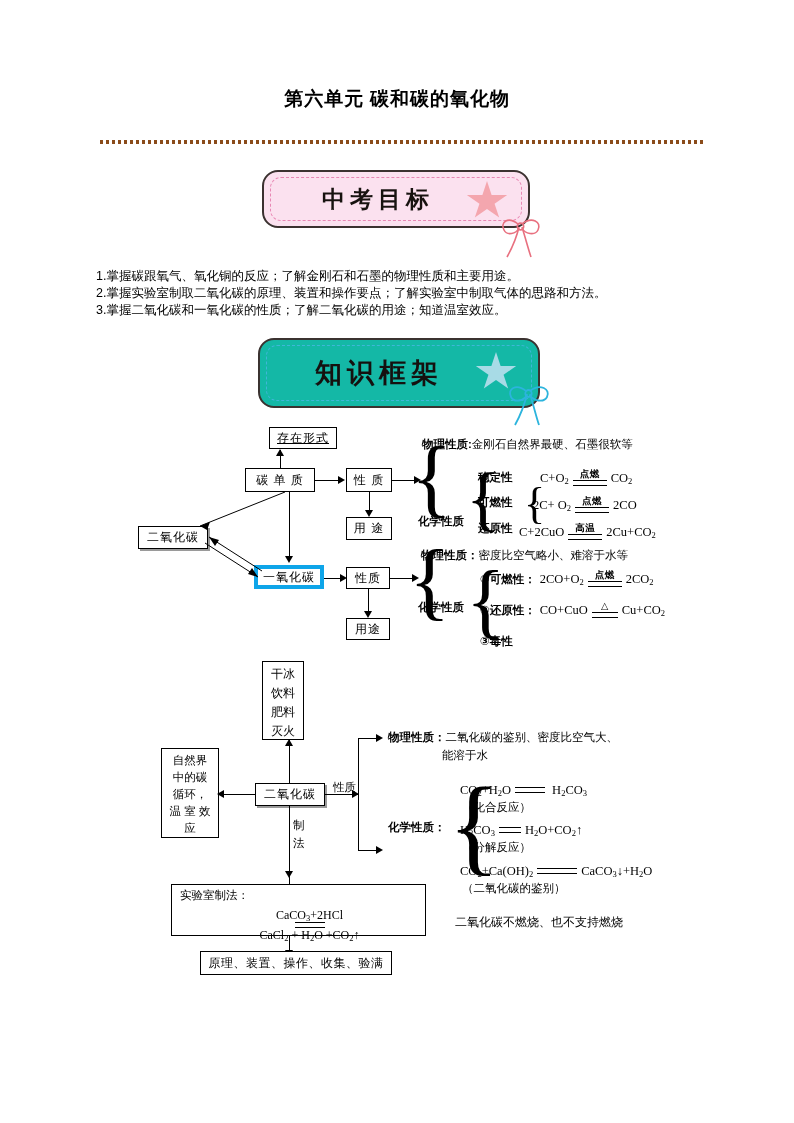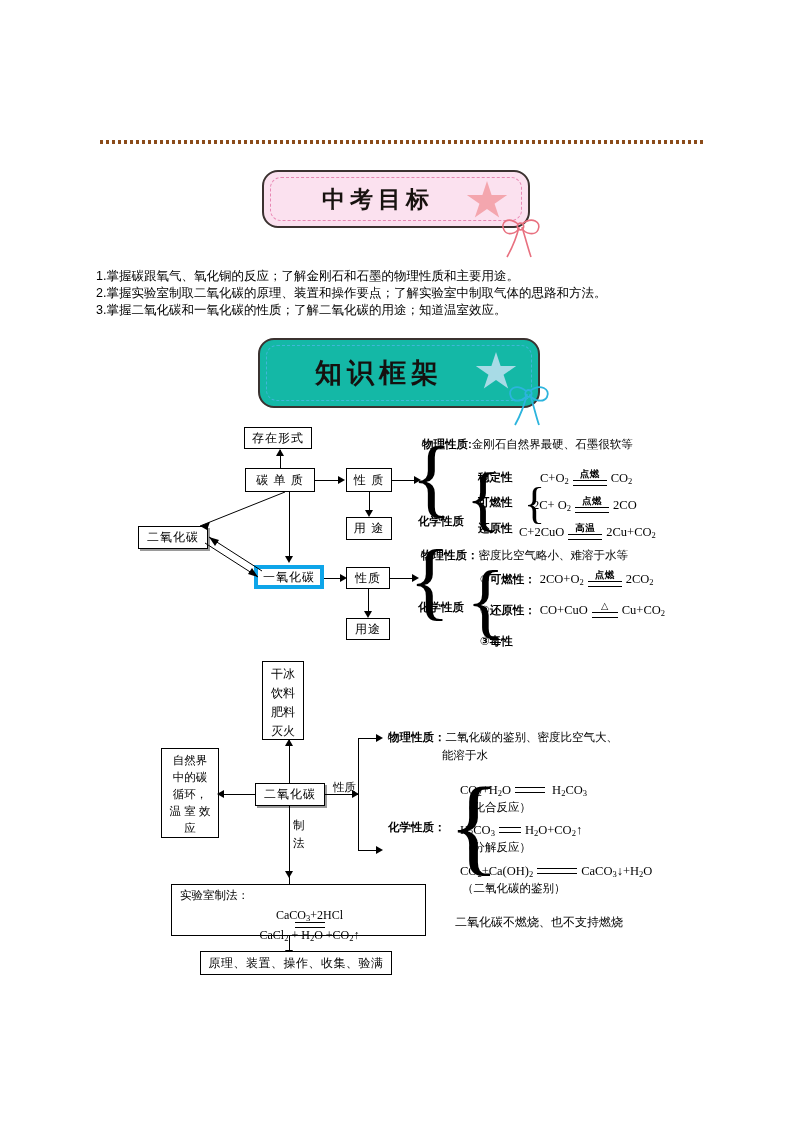--- a/index.html
+++ b/index.html
@@ -188,20 +188,21 @@
     top: -1px;
   }
   .dbl-eq.short { width: 22px; }
   .dbl-eq.long  { width: 40px; }
 </style>
 </head>
 <body>
 
 <div class="page">
 
+  <div id="doc-title">第六单元  碳和碳的氧化物</div>
   <div id="title-divider"></div>
 
   <div class="banner" id="banner-goal">
     <div class="inner-dash"></div>
     <div class="banner-text">中考目标</div>
   </div>
   <div class="star" id="goal-star"></div>
   <svg class="ribbon" style="top:214px; left:498px;" width="60" height="46" viewBox="0 0 60 46">
     <path d="M20 10 C10 2, 2 8, 6 16 C9 22, 18 20, 21 14" fill="none" stroke="#e8707f" stroke-width="1.6"></path>
     <path d="M24 10 C34 2, 44 8, 40 16 C37 22, 27 20, 24 14" fill="none" stroke="#e8707f" stroke-width="1.6"></path>
@@ -222,21 +223,21 @@
   </div>
   <div class="star" id="frame-star"></div>
   <svg class="ribbon" style="top:380px; left:505px;" width="62" height="48" viewBox="0 0 62 48">
     <path d="M21 11 C11 3, 2 9, 6 17 C9 23, 19 21, 22 15" fill="none" stroke="#2cb4dd" stroke-width="1.8"></path>
     <path d="M25 11 C35 3, 46 9, 42 17 C39 23, 28 21, 25 15" fill="none" stroke="#2cb4dd" stroke-width="1.8"></path>
     <path d="M22 14 C19 27, 15 36, 10 45" fill="none" stroke="#2cb4dd" stroke-width="1.8"></path>
     <path d="M25 14 C29 27, 31 36, 34 45" fill="none" stroke="#2cb4dd" stroke-width="1.8"></path>
     <ellipse cx="23.5" cy="13.5" rx="3.2" ry="3.5" fill="none" stroke="#2cb4dd" stroke-width="1.8"></ellipse>
   </svg>
 
-  <div class="dbox" id="b-exist" style="top:427px; left:244px; width:68px; height:22px;">存在形式</div>
+  <div class="dbox" id="b-exist" style="top:427px; left:269px; width:68px; height:22px;text-decoration:underline;">存在形式</div>
 
   <div class="dbox" id="b-carbon" style="top:468px; left:245px; width:70px; height:24px;">碳 单 质</div>
 
   <div class="dbox" id="b-prop-c" style="top:468px; left:346px; width:46px; height:24px;">性 质</div>
 
   <div class="dbox" id="b-use-c" style="top:517px; left:346px; width:46px; height:23px;">用 途</div>
 
   <div class="dbox shadowed" id="b-co2-1" style="top:526px; left:138px; width:70px; height:23px;">二氧化碳</div>
 
   <div class="dbox thick" id="b-co-1" style="top:565px; left:254px; width:70px; height:24px;">一氧化碳</div>

